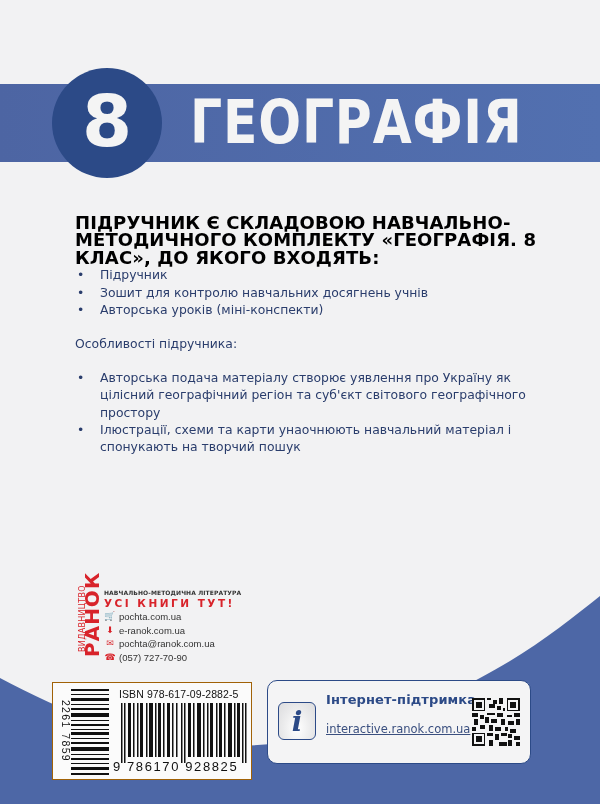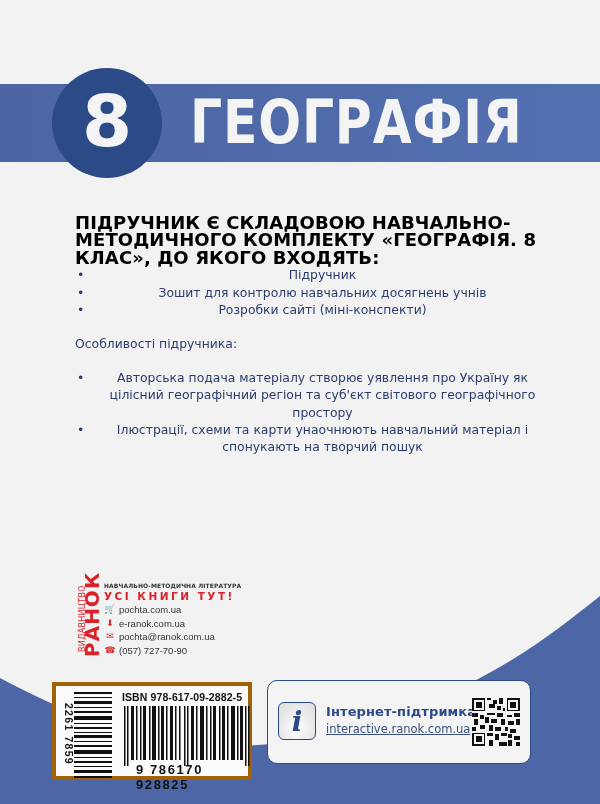--- a/index.html
+++ b/index.html
@@ -30,21 +30,21 @@
     transform: scaleX(0.84); transform-origin: left center;
   }
   .content {
     position: absolute; left: 75px; top: 214px; width: 470px;
     font-size: 12.4px; line-height: 17.4px; color: #2a3d6c;
   }
   .lead {
     font-weight: bold; color: #000000; text-transform: none;
     font-size: 18px; letter-spacing: 0.1px;
   }
-  ul.blist { list-style: none; text-align: center; }
+  ul.blist { list-style: none; }
   ul.blist li { position: relative; padding-left: 25px; }
   ul.blist li::before {
     content: "•"; position: absolute; left: 2px; top: 0; color: #2a3d6c;
   }
   .section { margin-bottom: 17px; }
   .features-title { margin-bottom: 16px; }
   a.site-link { color: #22386a; font-weight: bold; text-decoration: underline; }
   .publisher {
     position: absolute; left: 78px; top: 580px; width: 200px; height: 78px;
   }
@@ -54,62 +54,62 @@
   .pub-vert .vyd {
     position: absolute; left: -26px; top: 30px; width: 78px;
     transform: rotate(-90deg); font-size: 8px; color: #d8232a;
     text-align: center; letter-spacing: 0.3px; transform-origin: center;
   }
   .pub-vert .ranok {
     position: absolute; left: -20px; top: 28px; width: 78px;
     transform: rotate(-90deg); font-size: 20px; font-weight: bold;
     color: #d8232a; text-align: center; letter-spacing: 1px;
   }
-  .pub-info { position: absolute; left: 26px; top: 1px; width: 180px; }
+  .pub-info { position: absolute; left: 26px; top: 8px; width: 180px; }
   .pub-tagline { font-size: 6px; font-weight: bold; color: #333; letter-spacing: 0.1px; line-height: 9px; }
   .pub-slogan { font-size: 10.5px; font-weight: bold; color: #d8232a; letter-spacing: 2.5px; line-height: 12px; margin-bottom: 1px; }
   .contact { display: flex; align-items: center; font-size: 9.5px; color: #333; line-height: 13.5px; font-family: "Liberation Sans", sans-serif; }
   .contact .ico { width: 12px; color: #d8232a; font-size: 9px; text-align: center; margin-right: 3px; }
   .bottom-wave { position: absolute; left: 0; top: 560px; width: 600px; height: 244px; }
   .isbn-box {
     position: absolute; left: 52px; top: 682px; width: 200px; height: 98px;
-    background: #fbfbfb; border: 4px solid #a16207; font-weight: bold;
+    background: #fbfbfb; border: 1px solid #a16207;
   }
   .isbn-side-digits {
     position: absolute; left: 4px; top: 6px; width: 14px; height: 86px;
     font-family: "Liberation Sans", sans-serif; font-size: 10.5px; color: #111;
   }
   .isbn-side-digits span {
     position: absolute; left: -32px; top: 36px; width: 82px;
     transform: rotate(90deg); letter-spacing: 1.4px; text-align: center;
   }
   .side-bars { position: absolute; left: 18px; top: 6px; width: 38px; height: 86px; }
   .isbn-label {
     position: absolute; left: 66px; top: 5px; font-family: "Liberation Sans", sans-serif;
     font-size: 10.5px; color: #111; letter-spacing: 0.1px;
   }
   .main-bars { position: absolute; left: 68px; top: 20px; width: 126px; height: 60px; }
   .isbn-digits {
     position: absolute; left: 60px; top: 76px; font-family: "Liberation Sans", sans-serif;
-    font-size: 13px; color: #111; letter-spacing: 1.6px; background: transparent; margin-left: 20px;
+    font-size: 13px; color: #111; letter-spacing: 1.6px; background: transparent;
   }
   .support-box {
     position: absolute; left: 267px; top: 680px; width: 264px; height: 84px;
     background: #f4f4f5; border-radius: 10px; border: 1.5px solid #2c4a87;
   }
   .info-icon {
     position: absolute; left: 10px; top: 21px; width: 38px; height: 38px;
     border: 1.5px solid #2c4a87; border-radius: 6px;
     background: radial-gradient(ellipse at 50% 70%, #ffffff 0%, #e9e9ea 60%, #dcdcde 100%);
     display: flex; align-items: center; justify-content: center;
     font-family: "DejaVu Serif", serif; font-style: italic; font-weight: bold;
     color: #2c4a87; font-size: 28px;
   }
   .support-title {
-    position: absolute; left: 58px; top: 23px; font-weight: bold; color: #2c4a87;
+    position: absolute; left: 58px; top: 11px; font-weight: bold; color: #2c4a87;
     font-size: 13px; letter-spacing: 0.1px;
   }
   .support-link {
     position: absolute; left: 58px; top: 41px; color: #3a4f7f; font-size: 11.5px;
     text-decoration: underline;
   }
   .qr { position: absolute; left: 204px; top: 17px; width: 48px; height: 48px; }
 </style>
 </head>
 <body>
@@ -123,21 +123,21 @@
 <svg class="bottom-wave" viewBox="0 0 600 244" preserveAspectRatio="none">
   <path d="M0,118 C60,150 140,185 220,186 C330,188 420,150 480,118 C530,92 570,60 600,36 L600,244 L0,244 Z" fill="#4d67a6"></path>
 </svg>
 
 <div class="content">
   <div class="section">
     <div class="lead">ПІДРУЧНИК Є СКЛАДОВОЮ НАВЧАЛЬНО-МЕТОДИЧНОГО КОМПЛЕКТУ «ГЕОГРАФІЯ. 8 КЛАС», ДО ЯКОГО ВХОДЯТЬ:</div>
     <ul class="blist">
       <li>Підручник</li>
       <li>Зошит для контролю навчальних досягнень учнів</li>
-      <li>Розробки сайті (міні-конспекти)</li>
+      <li>Авторська уроків (міні-конспекти)</li>
     </ul>
   </div>
 
   <div class="section">
     <div class="features-title">Особливості підручника:</div>
     <ul class="blist">
       <li>Авторська подача матеріалу створює уявлення про Україну як цілісний географічний регіон та суб'єкт світового географічного простору</li>
       <li>Ілюстрації, схеми та карти унаочнюють навчальний матеріал і спонукають на творчий пошук</li>
     </ul>
   </div>

